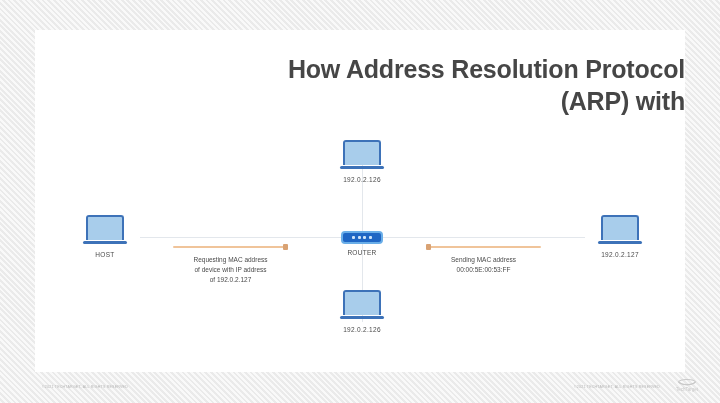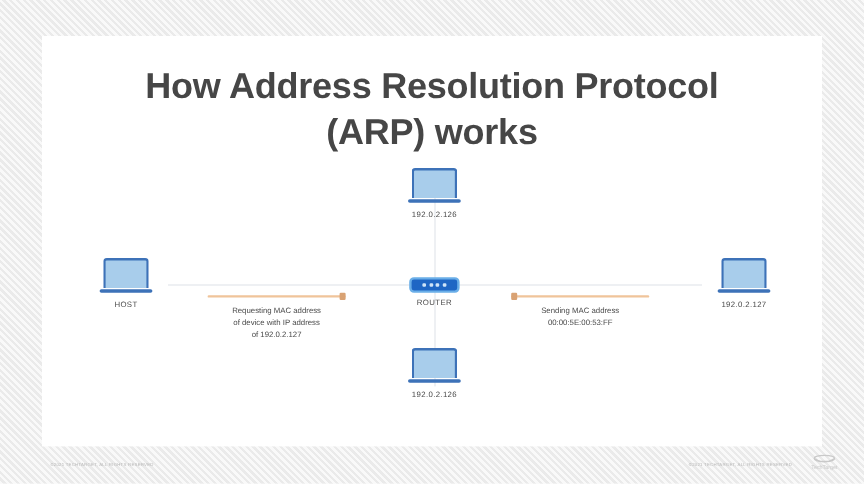--- a/index.html
+++ b/index.html
@@ -32,23 +32,23 @@
     height: 342px;
     background: #ffffff;
   }
 
   
   #title {
     position: absolute;
     left: 0;
     top: 24px;
     width: 650px;
-    text-align: center;
+    text-align: right;
     color: #464646;
-    font-size: 30px;
+    font-size: 25px;
     font-weight: bold;
     line-height: 1.26;
     letter-spacing: -0.2px;
   }
   #title .ln { display: block; }
 
   
   #diagram {
     position: absolute;
     left: 0;
@@ -199,21 +199,21 @@
 </style>
 </head>
 <body>
 
 <div id="slide">
 
   <div id="card">
 
     <div id="title">
       <span class="ln">How Address Resolution Protocol</span>
-      <span class="ln">(ARP) works</span>
+      <span class="ln">(ARP) with</span>
     </div>
 
     <div id="diagram">
 
       <div class="conn h" style="left:105px; top:207px; width:220px;"></div>
       <div class="conn h" style="left:330px; top:207px; width:220px;"></div>
       <div class="conn v" style="left:327px; top:120px; height:88px;"></div>
       <div class="conn v" style="left:327px; top:207px; height:85px;"></div>
 
       <div class="node" style="left:283px; top:110px; width:88px;">

